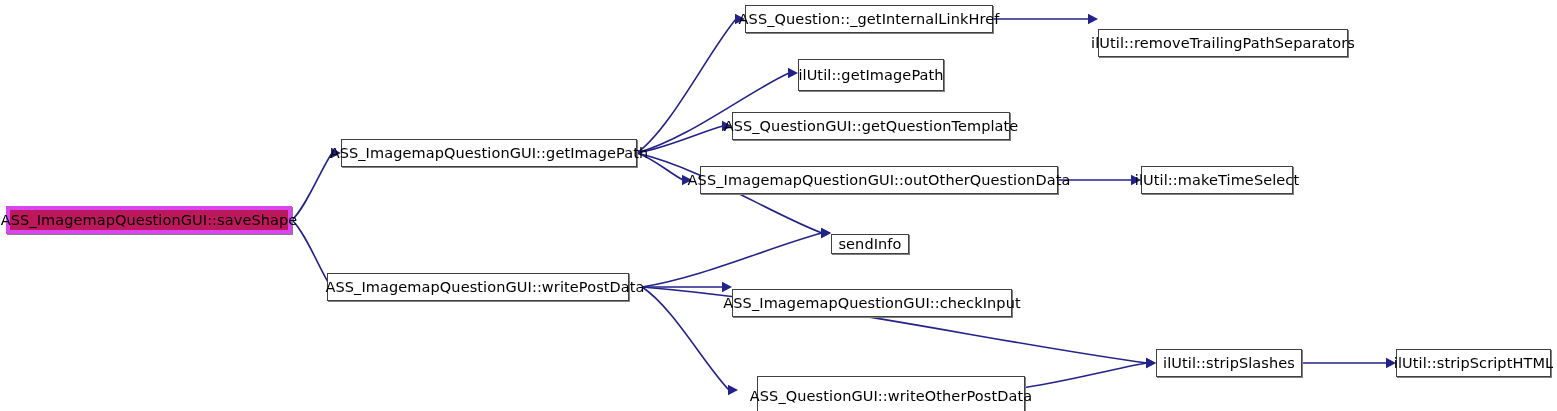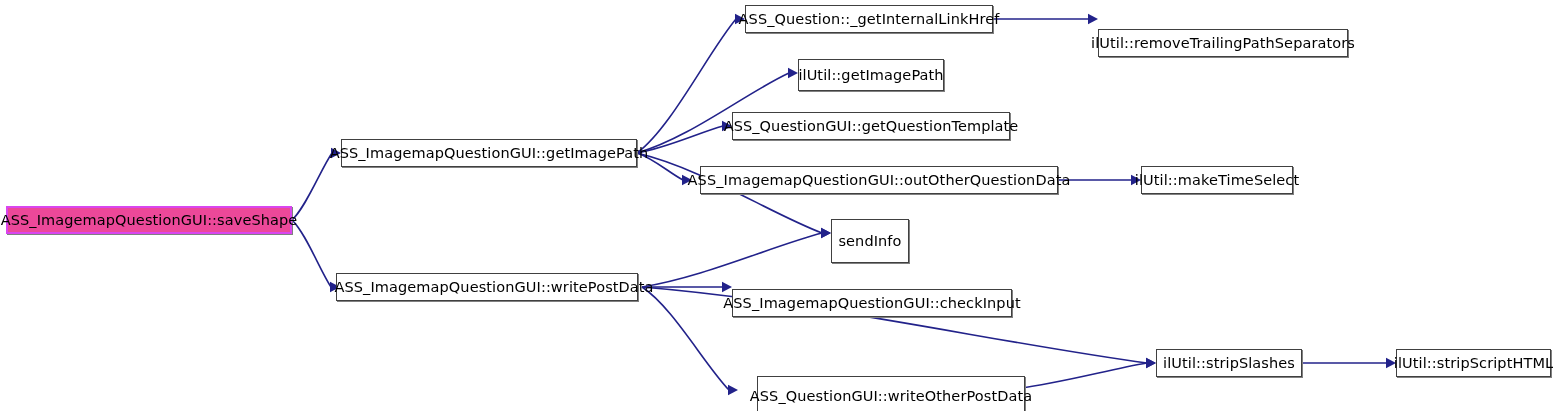--- a/index.html
+++ b/index.html
@@ -34,22 +34,22 @@
     border: 1px solid #404040;
     background: #ffffff;
     color: #000000;
     font-size: 14.5px;
     line-height: 1;
     white-space: nowrap;
     letter-spacing: 0.1px;
     box-shadow: 1px 1px 0 0 #808080;
   }
   .node.current {
-    background: #ec4899;
-    border: 2px solid #d946ef;
+    background: #be185d;
+    border: 4px solid #d946ef;
   }
   .node-label {
     padding: 0 10px;
   }
 </style>
 </head>
 <body>
 
 <div id="graph-canvas">
   <svg id="edge-layer" viewBox="0 0 1557 411" xmlns="http://www.w3.org/2000/svg">
@@ -84,36 +84,36 @@
       <path d="M 1290 363 C 1323.95 363, 1359.84 363, 1387 363" fill="none" stroke="#22228a" stroke-width="1.6"></path>
       <path d="M 1396 363 L 1386 357.8 L 1386 368.2 Z" fill="#22228a"></path>
     </svg>
   <div id="node-layer">
       <div class="node current" style="left: 6px; top: 206px; width: 286px; height: 28px;">
         <span class="node-label">ASS_ImagemapQuestionGUI::saveShape</span>
       </div>
       <div class="node" style="left: 341px; top: 139px; width: 296px; height: 28px;">
         <span class="node-label">ASS_ImagemapQuestionGUI::getImagePath</span>
       </div>
-      <div class="node" style="left: 336px; top: 273px; width: 302px; height: 28px; padding-left: 14px;">
+      <div class="node" style="left: 327px; top: 273px; width: 302px; height: 28px; padding-left: 14px;">
         <span class="node-label">ASS_ImagemapQuestionGUI::writePostData</span>
       </div>
       <div class="node" style="left: 745px; top: 5px; width: 248px; height: 28px;">
         <span class="node-label">ASS_Question::_getInternalLinkHref</span>
       </div>
       <div class="node" style="left: 798px; top: 59px; width: 146px; height: 32px;">
         <span class="node-label">ilUtil::getImagePath</span>
       </div>
       <div class="node" style="left: 732px; top: 112px; width: 278px; height: 28px;">
         <span class="node-label">ASS_QuestionGUI::getQuestionTemplate</span>
       </div>
       <div class="node" style="left: 692px; top: 166px; width: 358px; height: 28px; margin-left: 8px;">
         <span class="node-label">ASS_ImagemapQuestionGUI::outOtherQuestionData</span>
       </div>
-      <div class="node" style="left: 831px; top: 219px; width: 78px; height: 44px;">
+      <div class="node" style="left: 831px; top: 234px; width: 78px; height: 20px;">
         <span class="node-label">sendInfo</span>
       </div>
       <div class="node" style="left: 732px; top: 273px; width: 280px; height: 28px; margin-top: 16px;">
         <span class="node-label">ASS_ImagemapQuestionGUI::checkInput</span>
       </div>
       <div class="node" style="left: 757px; top: 376px; width: 268px; height: 40px;">
         <span class="node-label">ASS_QuestionGUI::writeOtherPostData</span>
       </div>
       <div class="node" style="left: 1098px; top: 5px; width: 250px; height: 28px; margin-top: 24px;">
         <span class="node-label">ilUtil::removeTrailingPathSeparators</span>

